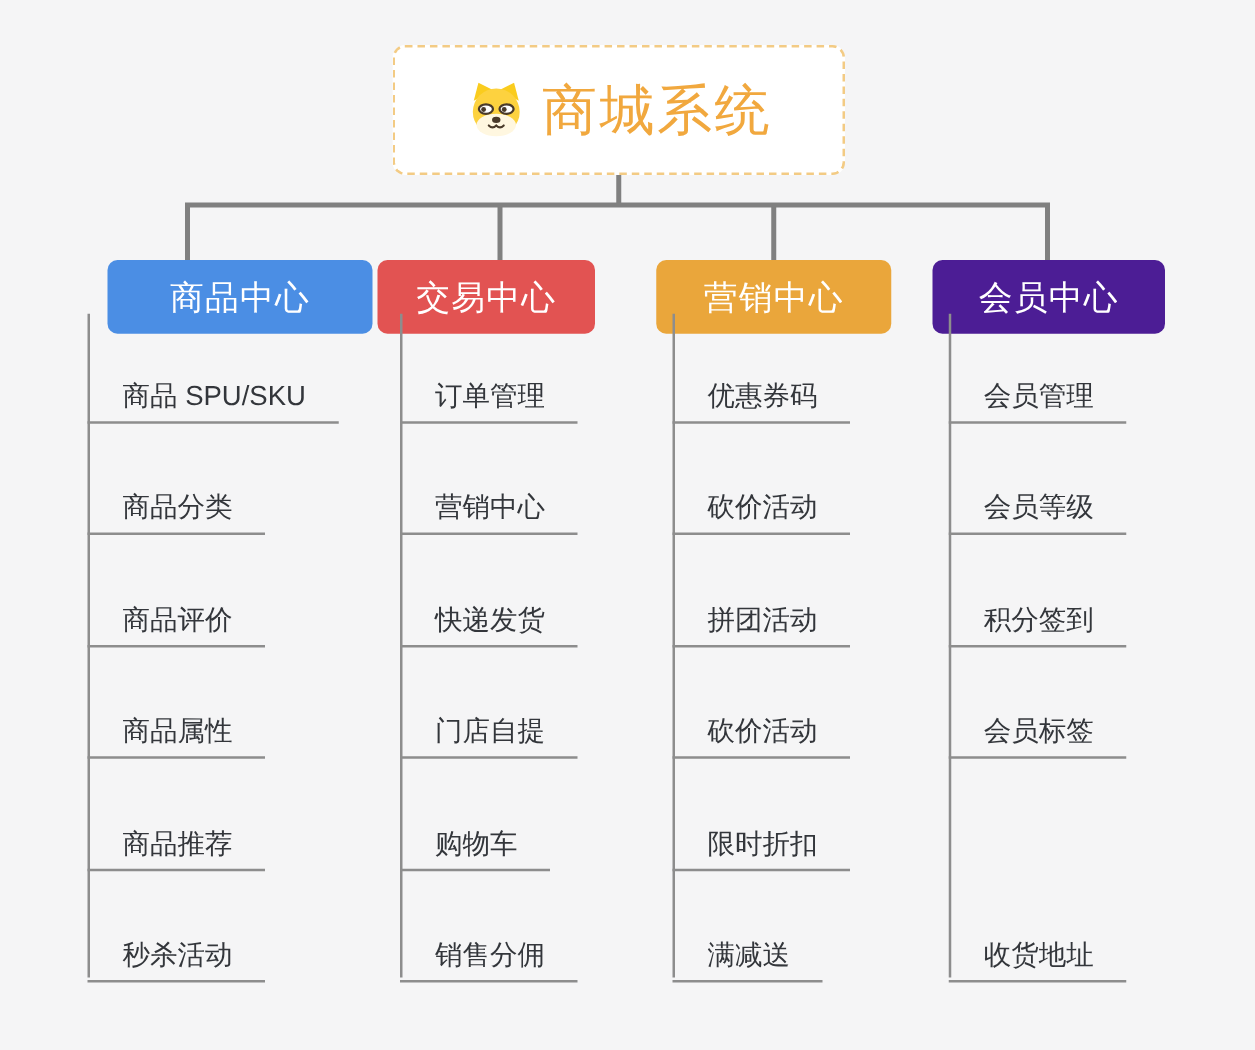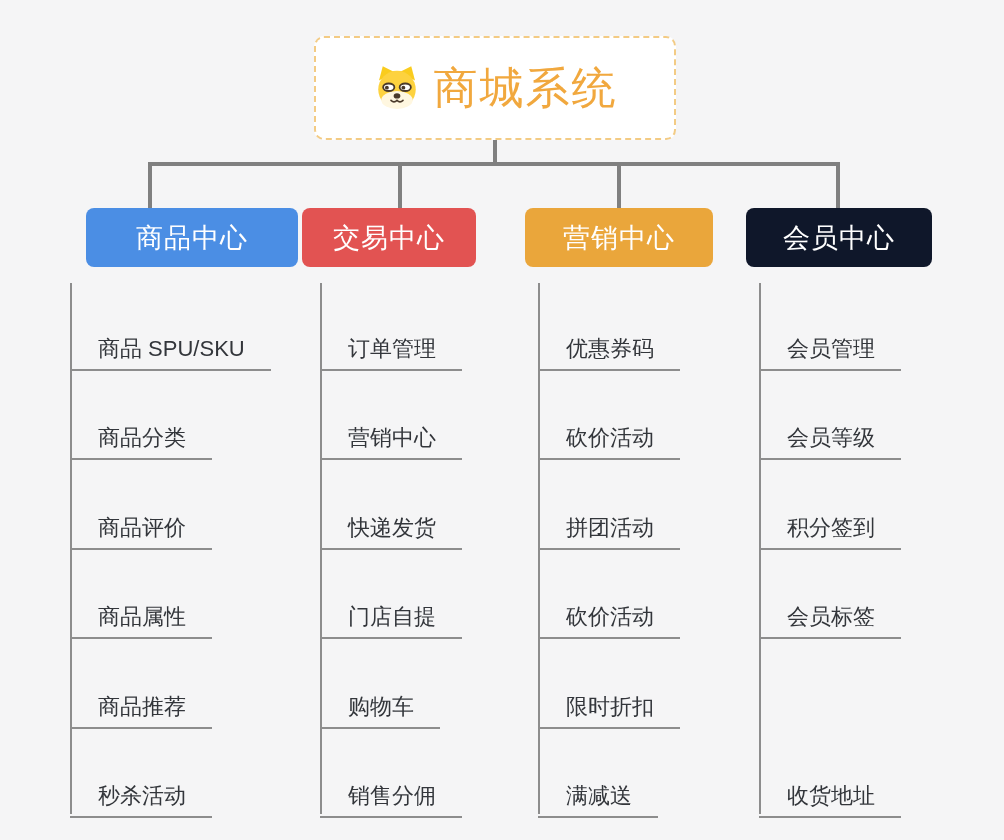--- a/index.html
+++ b/index.html
@@ -39,21 +39,21 @@
     border-radius:8px;
     color:#ffffff; font-size:27px; letter-spacing:1px;
     display:flex; align-items:center; justify-content:center;
   }
   .box-0 { left:57px;  width:212px;margin-left:29px; }
   .box-1 { left:302px; width:174px; }
   .box-2 { left:525px; width:188px; }
   .box-3 { left:746px; width:186px; }
 
   
-  .branch-col { position:absolute; top:283px; height:533px; width:240px; }
+  .branch-col { position:absolute; top:251px; height:533px; width:240px; }
   .col-0 { left:70px; }
   .col-1 { left:320px; }
   .col-2 { left:538px; }
   .col-3 { left:759px; }
   .branch-col::before {
     content:""; position:absolute; left:0; top:0; bottom:2px;
     width:2px; background:#8d8d8d;
   }
   .node-item {
     position:absolute; left:0;
@@ -96,21 +96,21 @@
   <div class="line root-drop"></div>
   <div class="line rail"></div>
   <div class="line stub stub-0"></div>
   <div class="line stub stub-1"></div>
   <div class="line stub stub-2"></div>
   <div class="line stub stub-3"></div>
 
   <div class="branch-box box-0" style="background: rgb(75, 142, 228);">商品中心</div>
   <div class="branch-box box-1" style="background: rgb(226, 83, 82);">交易中心</div>
   <div class="branch-box box-2" style="background: rgb(234, 166, 59);">营销中心</div>
-  <div class="branch-box box-3" style="background: #0f172a;">会员中心</div>
+  <div class="branch-box box-3" style="background: #4c1d95;">会员中心</div>
 
   <div class="branch-col col-0">
     <span class="node-item r0">商品 SPU/SKU</span>
     <span class="node-item r1">商品分类</span>
     <span class="node-item r2">商品评价</span>
     <span class="node-item r3">商品属性</span>
     <span class="node-item r4">商品推荐</span>
     <span class="node-item r5">秒杀活动</span>
   </div>
 

